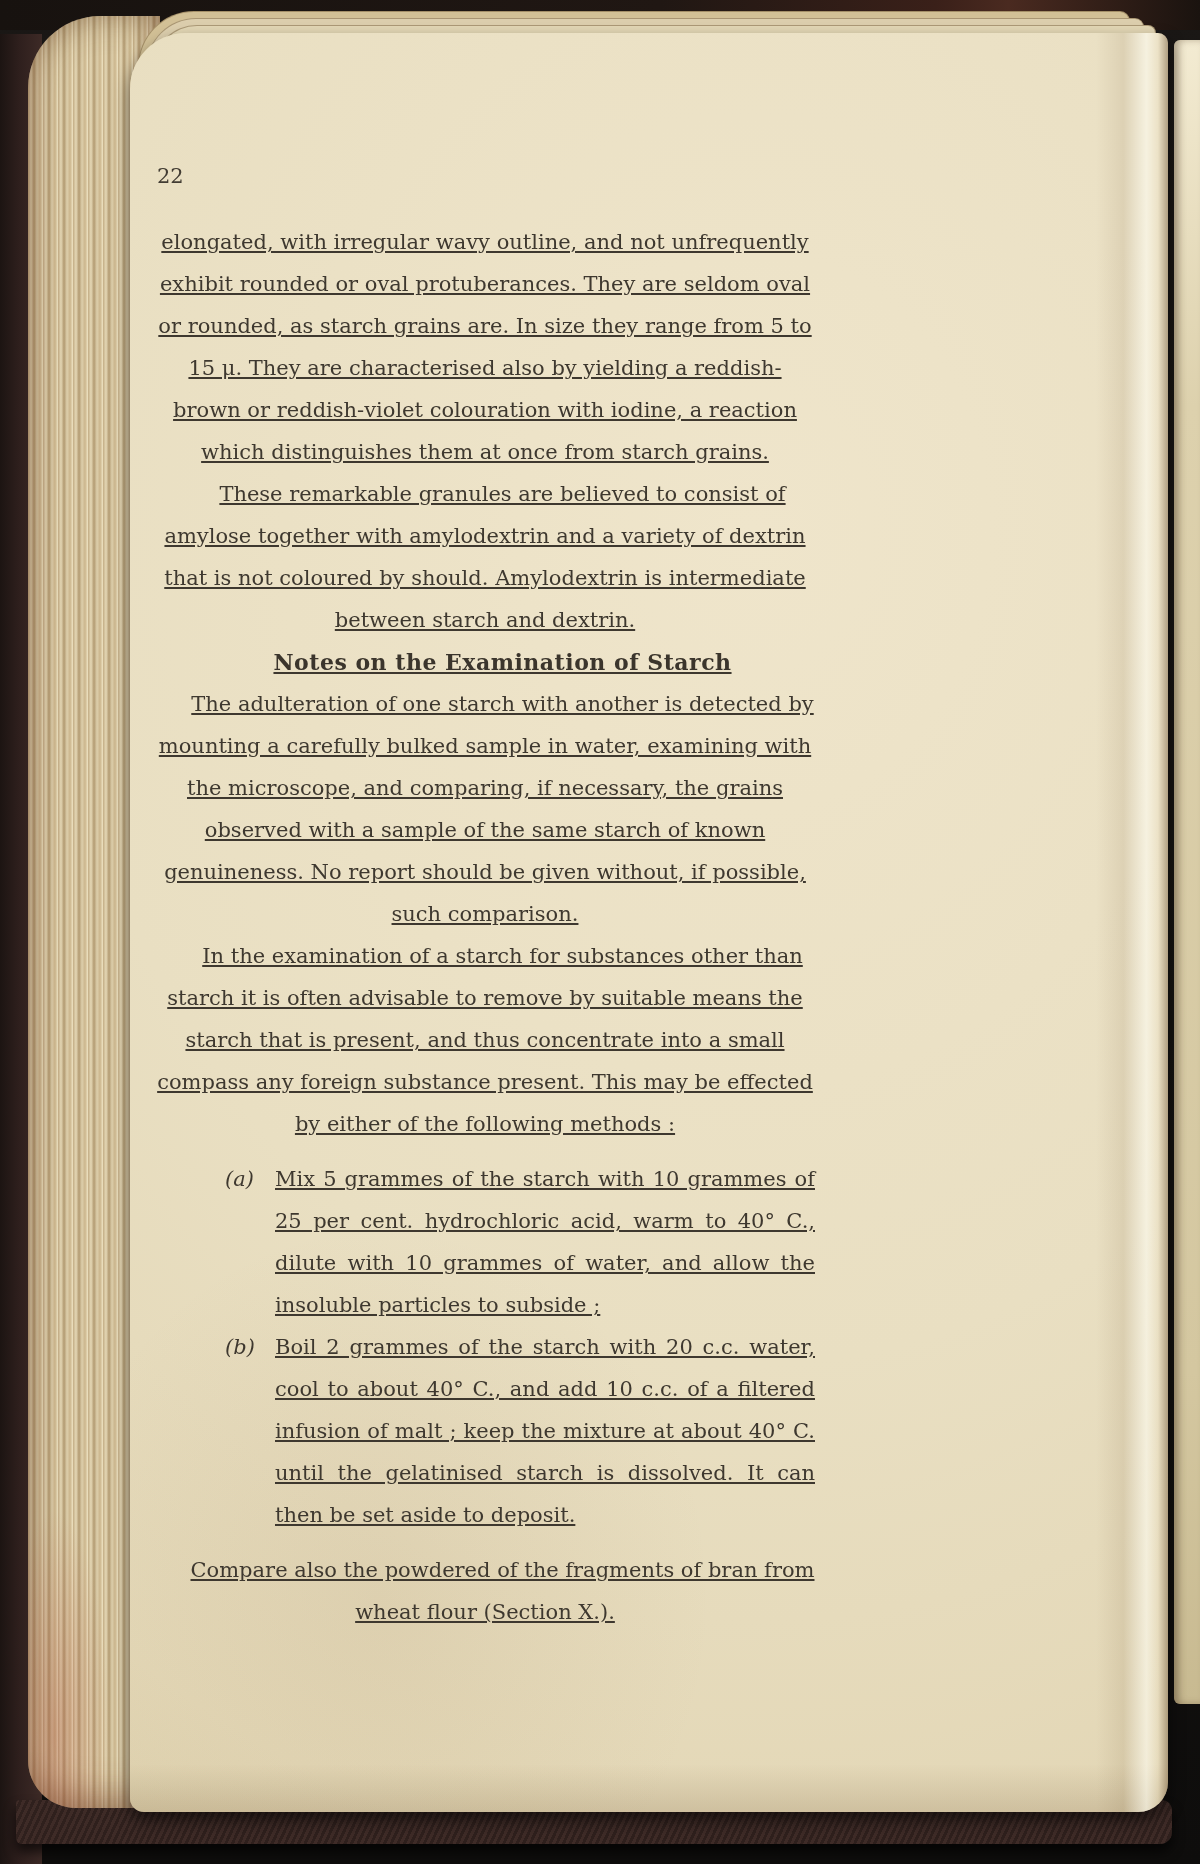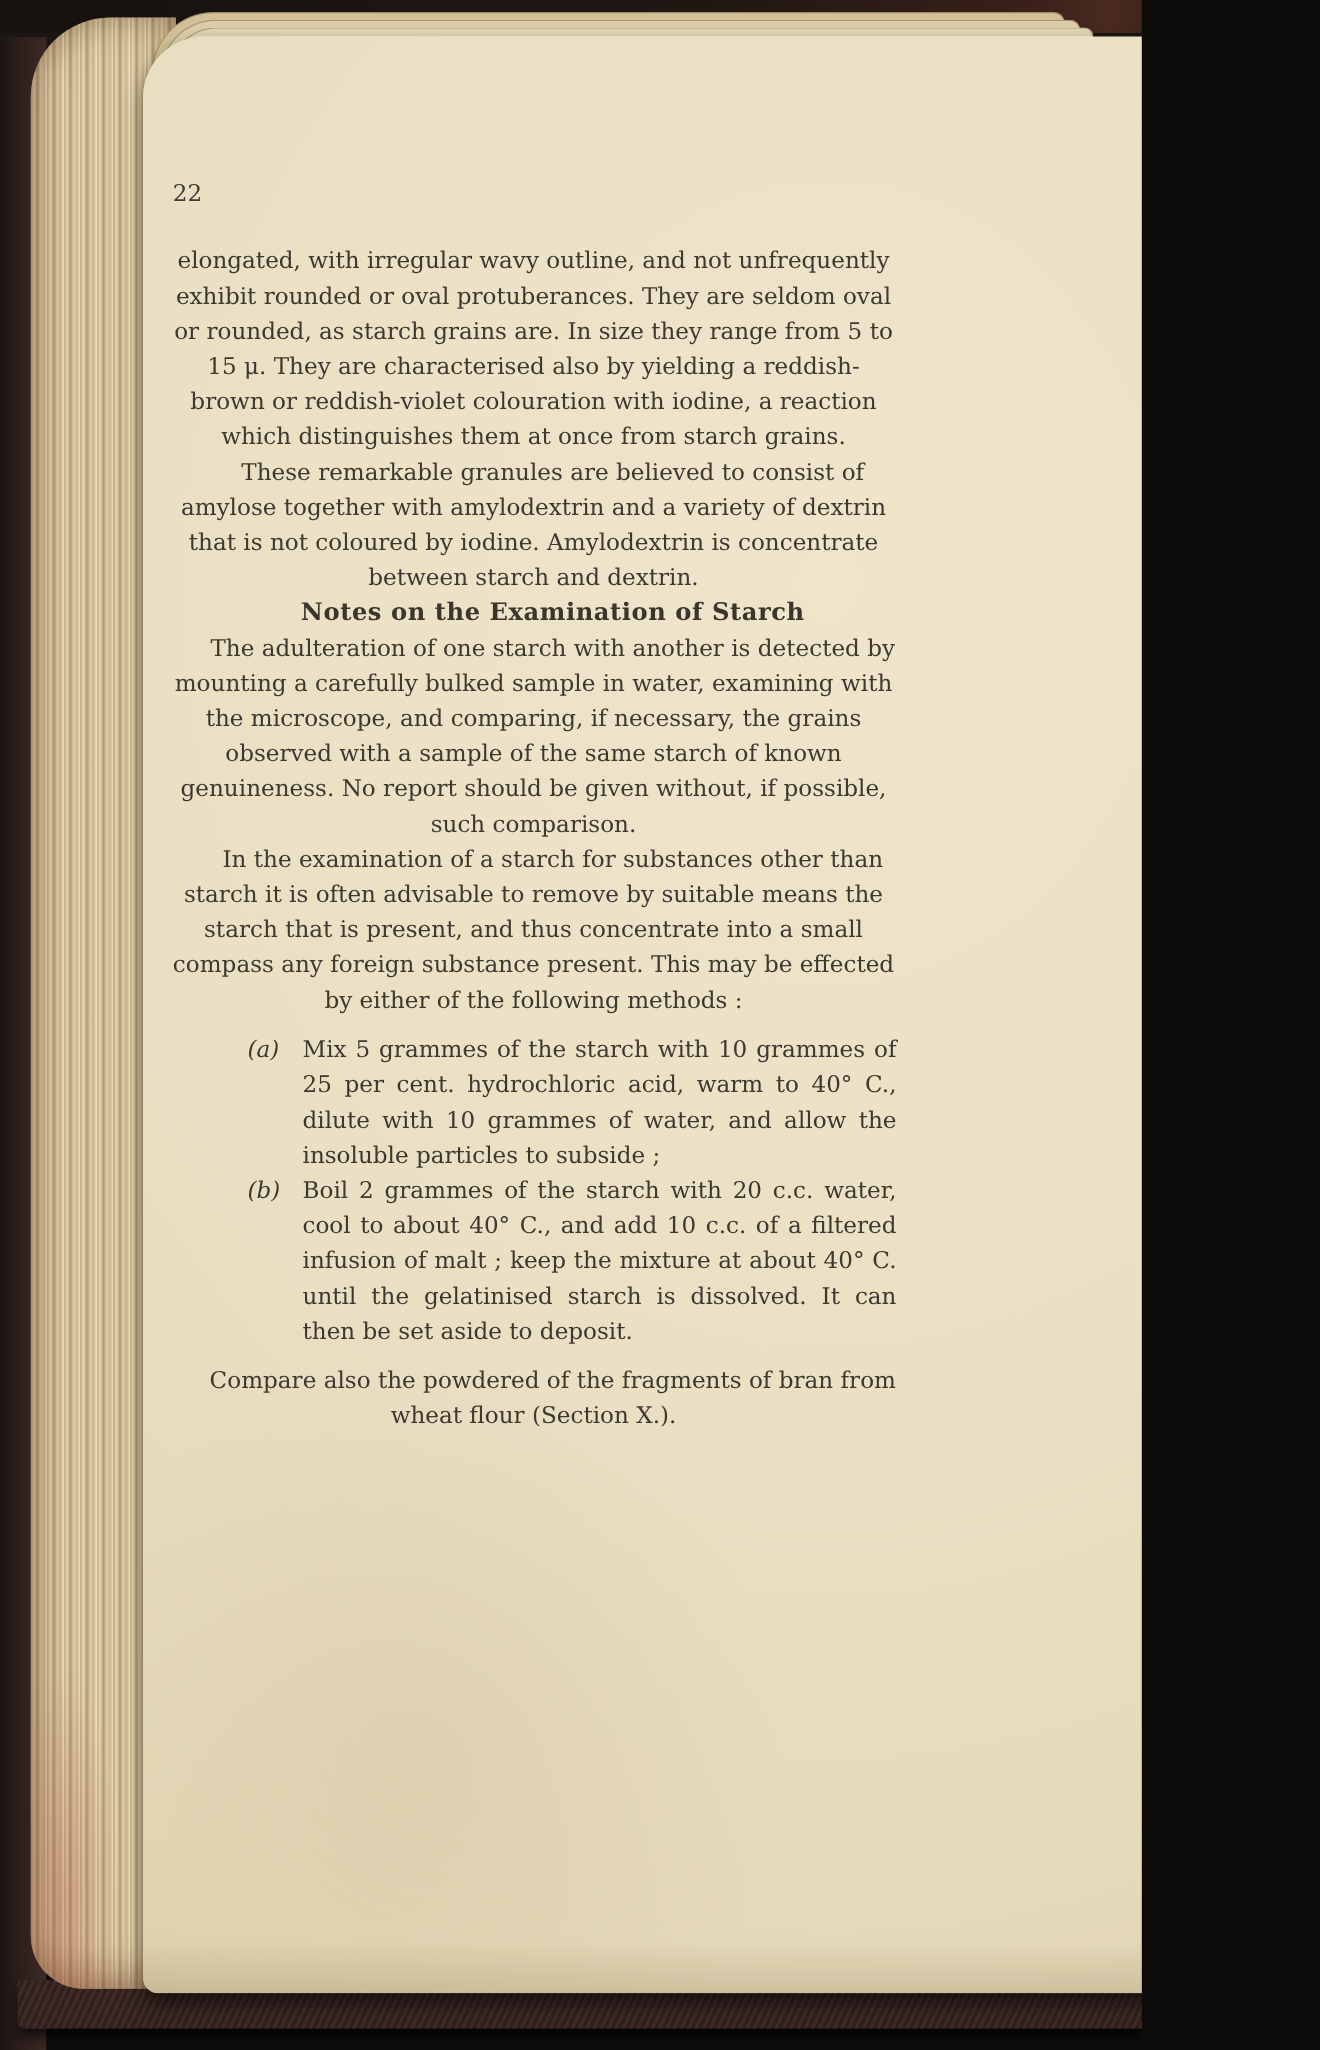--- a/index.html
+++ b/index.html
@@ -1,17 +1,17 @@
 <!DOCTYPE html>
 <html><head>
 <meta charset="utf-8">
 <style>
   html,body { margin:0; padding:0; background:#0c0b0a; }
   .stage {
-    position:relative; width:1038px; height:1864px; overflow:hidden;
+    position:relative; width:1200px; height:1864px; overflow:hidden;
     background:linear-gradient(180deg,#1a1715 0%, #151311 55%, #0e0d0c 100%);
     font-family:"DejaVu Serif","Liberation Serif",serif;
   }
   
   .cover-top {
     position:absolute; left:0; top:0; width:1200px; height:30px;
     background:linear-gradient(90deg,#17120f 0%, #201713 55%, #3a2019 78%, #4a2a20 84%, #1a130f 100%);
   }
   .cover-left {
     position:absolute; left:0; top:34px; width:42px; height:1830px;
@@ -75,22 +75,22 @@
   }
   
   .header-row {
     position:absolute; left:155px; top:164px; width:660px; height:28px;
     color:#423c33; font-size:21px; z-index:3;
   }
   .page-number { position:absolute; left:2px; top:0; }
   .running-header { position:absolute; left:0; width:100%; text-align:center; letter-spacing:2px; }
   .body-text {
     position:absolute; left:155px; top:221px; width:660px;
-    font-size:21px; line-height:32px; color:#3e382f;
-    text-align:justify; z-index:3;
+    font-size:21px; line-height:42px; color:#3e382f;
+    text-align:justify; z-index:3;text-decoration:underline;
   }
   .body-text p { margin:0; text-indent:35px;text-align:center; }
   .body-text p.p-first { text-indent:0; }
   .section-heading {
     margin:39px 0 27px 0; text-align:center; font-weight:bold;
     font-size:22px; letter-spacing:0.5px; color:#3b352c; text-indent:0;
   }
   .method-list { margin:13px 0 0 0; }
   .list-item { position:relative; margin-left:120px; text-align:justify; }
   .list-marker { position:absolute; left:-50px; top:0; font-style:italic; }
@@ -114,21 +114,21 @@
   <div class="facing-page"></div>
 
   <div class="page"></div>
 
   <div class="header-row">
     <span class="page-number">22</span>
   </div>
 
   <div class="body-text">
     <p class="p-first">elongated, with irregular wavy outline, and not unfrequently exhibit rounded or oval protuberances. They are seldom oval or rounded, as starch grains are. In size they range from 5 to 15 μ. They are characterised also by yielding a reddish-brown or reddish-violet colouration with iodine, a reaction which distinguishes them at once from starch grains.</p>
-    <p>These remarkable granules are believed to consist of amylose together with amylodextrin and a variety of dextrin that is not coloured by iodine. Amylodextrin is concentrate between starch and dextrin.</p>
+    <p>These remarkable granules are believed to consist of amylose together with amylodextrin and a variety of dextrin that is not coloured by should. Amylodextrin is intermediate between starch and dextrin.</p>
 
     <p class="section-heading">Notes on the Examination of Starch</p>
 
     <p>The adulteration of one starch with another is detected by mounting a carefully bulked sample in water, examining with the microscope, and comparing, if necessary, the grains observed with a sample of the same starch of known genuineness. No report should be given without, if possible, such comparison.</p>
     <p>In the examination of a starch for substances other than starch it is often advisable to remove by suitable means the starch that is present, and thus concentrate into a small compass any foreign substance present. This may be effected by either of the following methods :</p>
 
     <div class="method-list">
       <div class="list-item">
         <span class="list-marker">(a)</span>
         <span>Mix 5 grammes of the starch with 10 grammes of 25 per cent. hydrochloric acid, warm to 40° C., dilute with 10 grammes of water, and allow the insoluble particles to subside ;</span>

